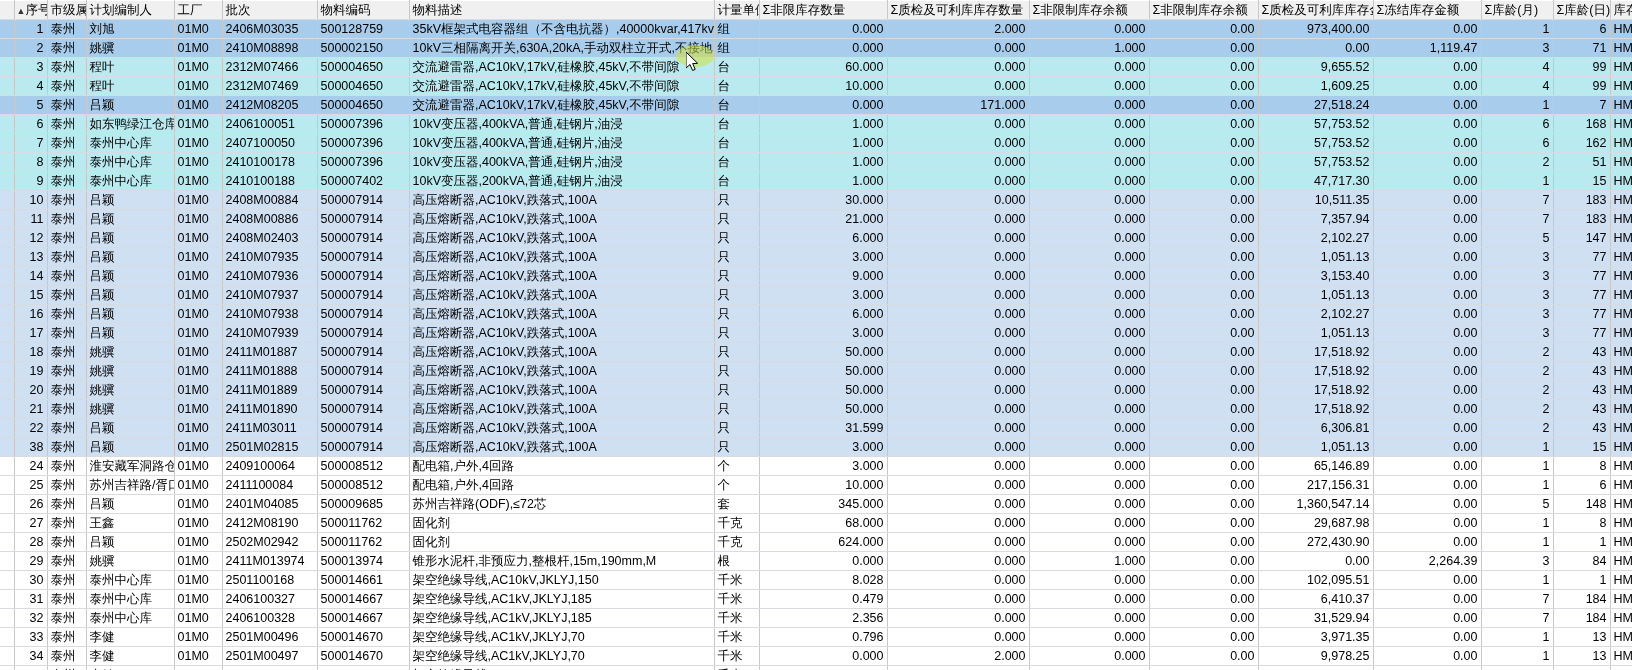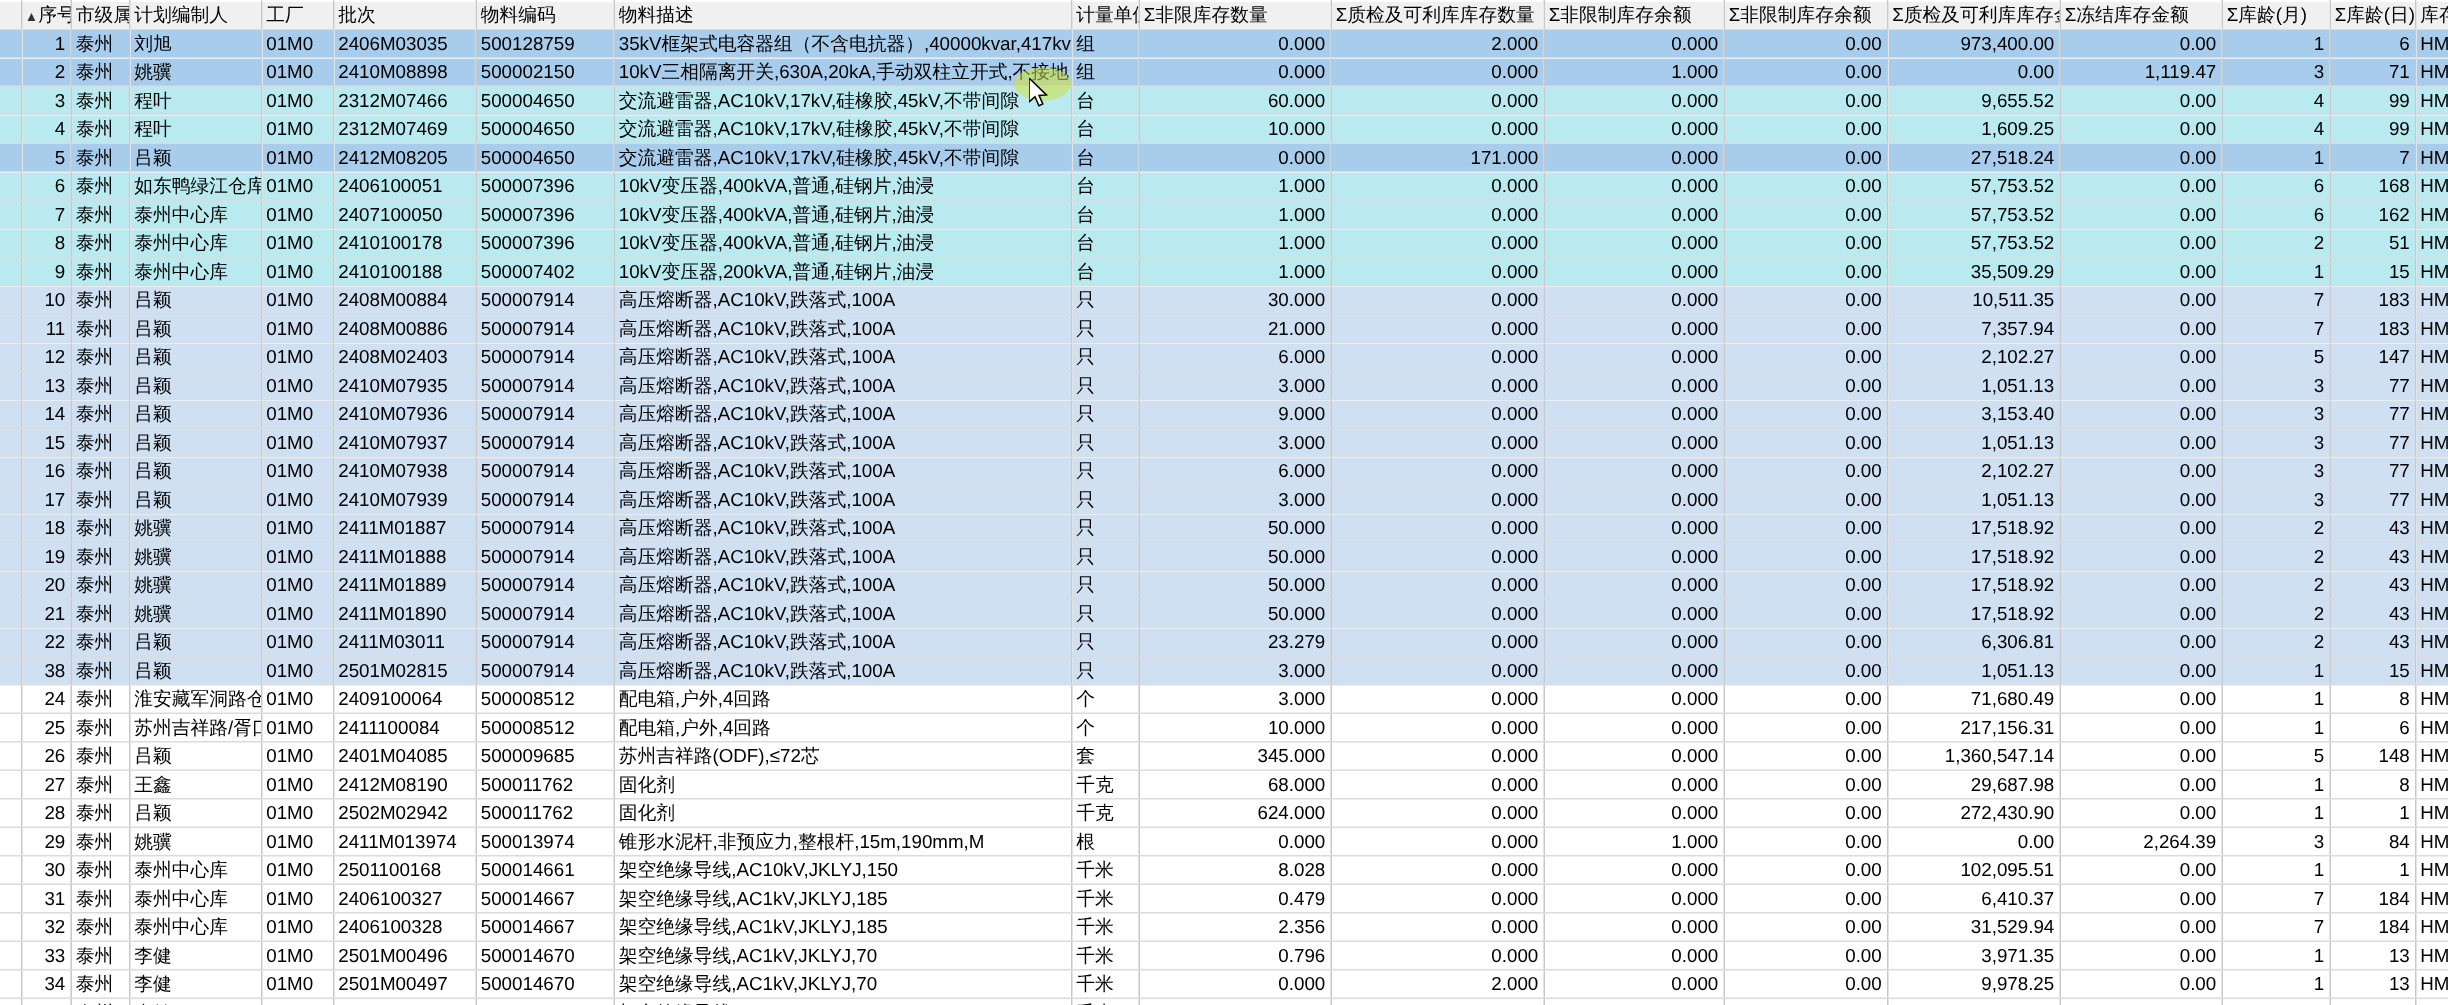--- a/index.html
+++ b/index.html
@@ -303,21 +303,21 @@
           <td>泰州中心库</td>
           <td>01M0</td>
           <td>2410100188</td>
           <td>500007402</td>
           <td>10kV变压器,200kVA,普通,硅钢片,油浸</td>
           <td>台</td>
           <td class="right">1.000</td>
           <td class="right">0.000</td>
           <td class="right">0.000</td>
           <td class="right">0.00</td>
-          <td class="right">35,509.29</td>
+          <td class="right">47,717.30</td>
           <td class="right">0.00</td>
           <td class="right">1</td>
           <td class="right">15</td>
           <td>HMA1</td>
         </tr>
         <tr class="row-blue">
           <td class="corner"></td>
           <td class="seqcell">10</td>
           <td>泰州</td>
           <td>吕颖</td>
@@ -559,21 +559,21 @@
         <tr class="row-blue">
           <td class="corner"></td>
           <td class="seqcell">22</td>
           <td>泰州</td>
           <td>吕颖</td>
           <td>01M0</td>
           <td>2411M03011</td>
           <td>500007914</td>
           <td>高压熔断器,AC10kV,跌落式,100A</td>
           <td>只</td>
-          <td class="right">23.279</td>
+          <td class="right">31.599</td>
           <td class="right">0.000</td>
           <td class="right">0.000</td>
           <td class="right">0.00</td>
           <td class="right">6,306.81</td>
           <td class="right">0.00</td>
           <td class="right">2</td>
           <td class="right">43</td>
           <td>HMA1</td>
         </tr>
         <tr class="row-blue">
@@ -603,21 +603,21 @@
           <td>淮安藏军洞路仓库</td>
           <td>01M0</td>
           <td>2409100064</td>
           <td>500008512</td>
           <td>配电箱,户外,4回路</td>
           <td>个</td>
           <td class="right">3.000</td>
           <td class="right">0.000</td>
           <td class="right">0.000</td>
           <td class="right">0.00</td>
-          <td class="right">71,680.49</td>
+          <td class="right">65,146.89</td>
           <td class="right">0.00</td>
           <td class="right">1</td>
           <td class="right">8</td>
           <td>HMA1</td>
         </tr>
         <tr class="row-white">
           <td class="corner"></td>
           <td class="seqcell">25</td>
           <td>泰州</td>
           <td>苏州吉祥路/胥口库</td>

